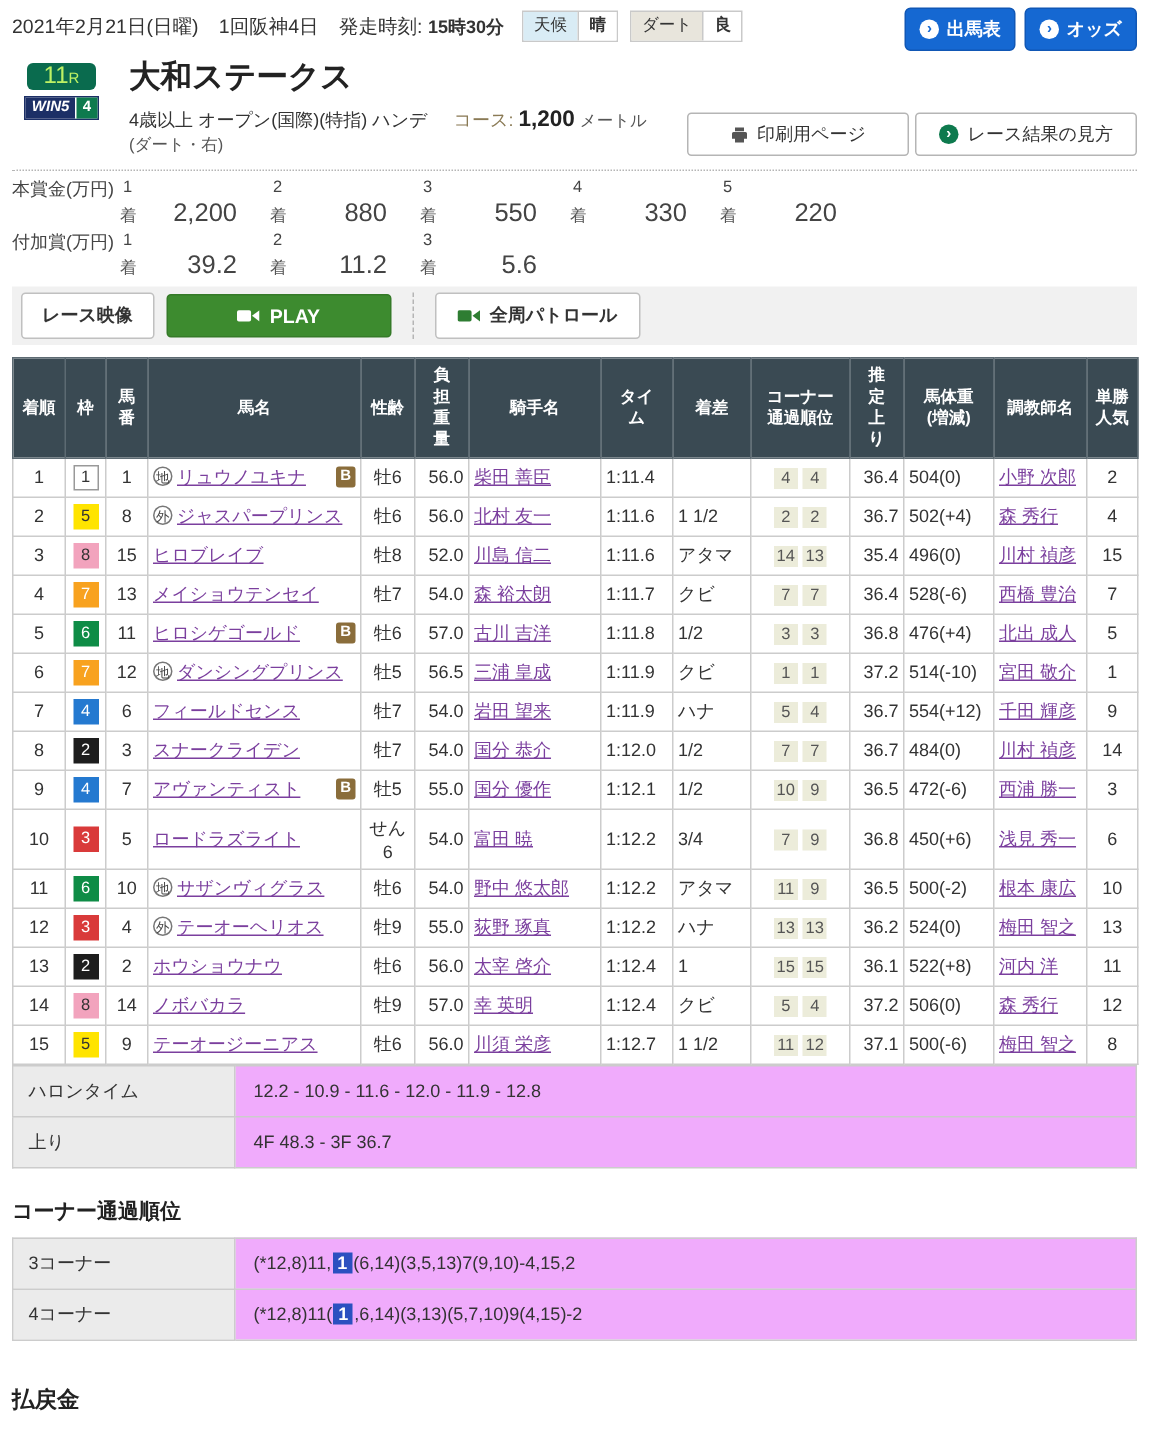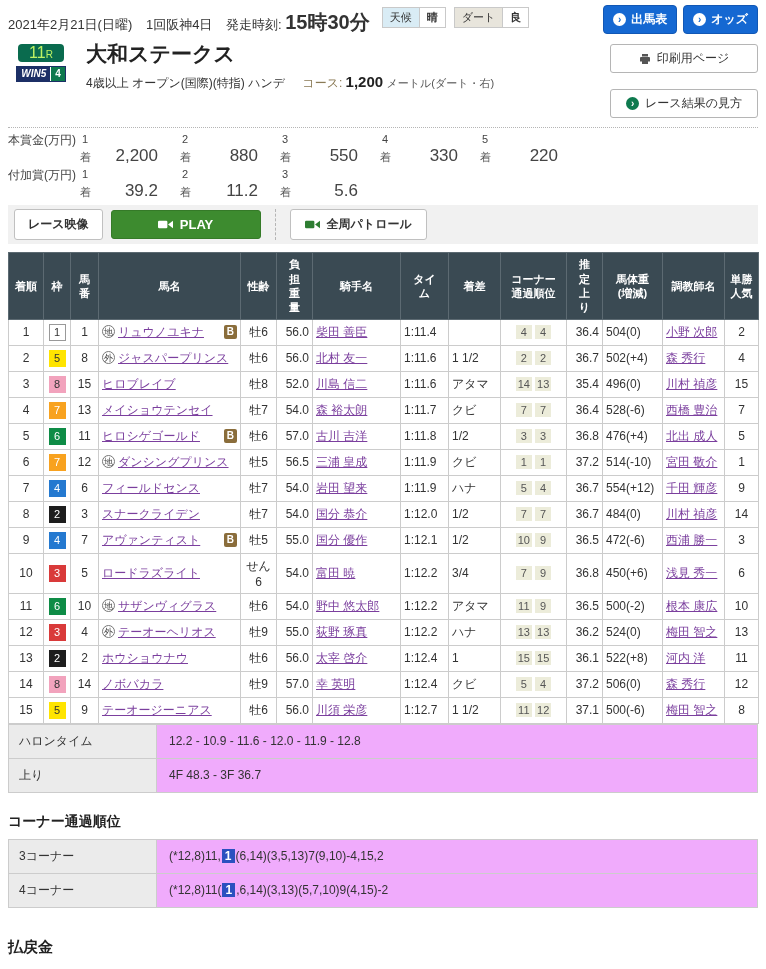--- a/index.html
+++ b/index.html
@@ -4,21 +4,21 @@
 <style>
   * { box-sizing: border-box; }
   html,body { margin:0; padding:0; background:#fff; }
   body { width:766px; font-family:"Liberation Sans","DejaVu Sans",sans-serif; color:#333; }
   .page { padding:5px 8px 20px; }
 
   
   .top-bar { display:flex; align-items:flex-start; }
   .date-line { font-size:13px; padding-top:4px; white-space:nowrap; }
   .date-line .sp { margin-left:10px; }
-  .start-time { font-weight:bold; font-size:20px; }
+  .start-time { font-weight:bold; font-size:12px; }
   .tags { display:flex; gap:8px; margin-left:12px; padding-top:2px; }
   .tagbox { display:inline-flex; border:1px solid #c9c9c9; font-size:11px; line-height:1; }
   .tag-l { padding:4px 7px; }
   .tag-weather { background:#d9ecf5; }
   .tag-track { background:#e8e5dc; }
   .tag-v { background:#fff; font-weight:bold; padding:4px 7px; border-left:1px solid #c9c9c9; }
   .top-actions { margin-left:auto; display:flex; gap:6px; }
   .btn-blue { background:#1568d2; border:1px solid #1157b5; color:#fff; font-weight:bold; font-size:12px;
               padding:5px 9px; border-radius:4px; display:inline-flex; align-items:center; gap:5px; cursor:pointer; white-space:nowrap;}
   .ci { width:13px; height:13px; border-radius:50%; background:#fff; color:#1568d2; font-size:10px; font-weight:bold;
@@ -32,21 +32,21 @@
   .rno small { font-size:10px; }
   .win5 { display:flex; border:1px solid #1c2f66; }
   .w5a { background:#1c2f66; color:#fff; font-style:italic; font-weight:bold; font-size:10px; padding:2px 4px; line-height:1; }
   .w5b { background:#0e7a4e; color:#fff; font-weight:bold; font-size:10px; padding:2px 4px; line-height:1; border-left:1px solid #fff; }
   .race-mid { flex:1; }
   .race-title { font-size:21px; font-weight:bold; color:#222; line-height:1.1; }
   .race-cond { font-size:12px; color:#333; margin-top:8px; }
   .race-cond .course-label { color:#8a7a55; margin-left:14px; }
   .race-cond .course-value { font-weight:bold; font-size:15px; color:#222; }
   .race-cond .course-unit { font-size:11px; color:#555; }
-  .race-side { display:flex; flex-direction:column; gap:16px; align-items:flex-end; padding-top:2px; }
+  .race-side { display:flex; flex-direction:row; gap:4px; align-items:flex-end; padding-top:2px; }
   .btn-white { background:#fff; border:1px solid #b5b5b5; border-radius:3px; font-size:12px; color:#333;
                padding:5px 10px; display:inline-flex; align-items:center; gap:6px; min-width:148px; justify-content:center; cursor:pointer; white-space:nowrap;}
 
   .dotted-sep { border-top:1px dotted #b5b5b5; margin:9px 0 5px; }
 
   
   .prize-row { display:flex; font-size:12px; color:#444; margin-top:2px; }
   .prize-label { width:72px; flex:none; line-height:1.3; }
   .prize-items { display:flex; }
   .prize-item { display:flex; flex-direction:column; width:100px; }

